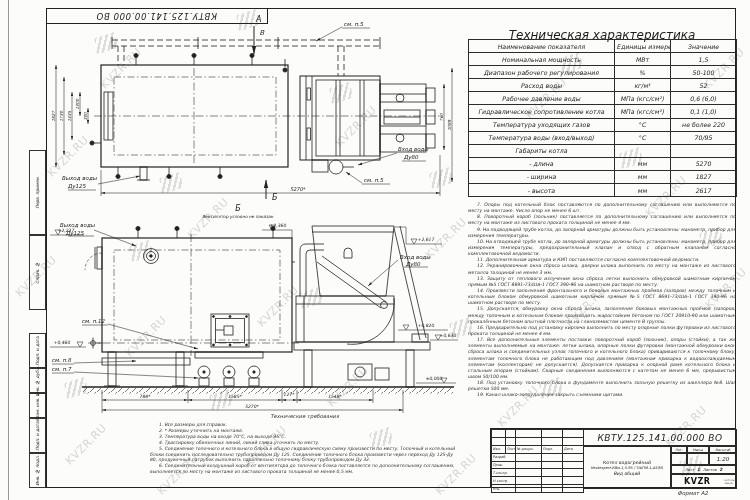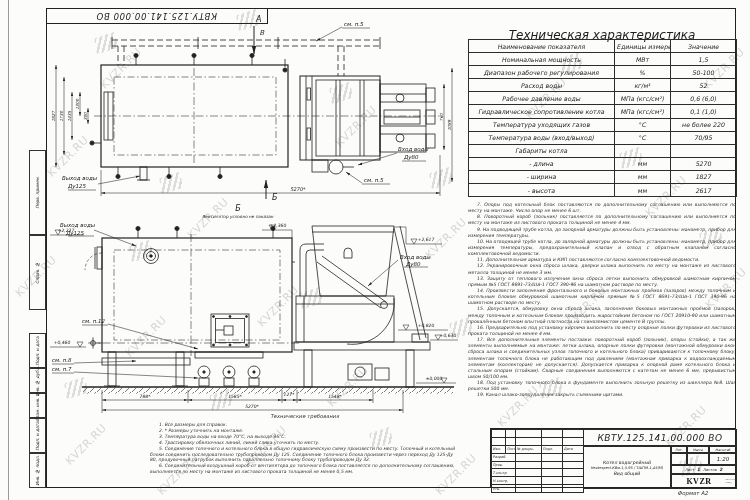--- a/index.html
+++ b/index.html
@@ -43,21 +43,21 @@
   .tb-name .l2{font-size:3.6px;margin:1px 0;}
   .tb-name .l3{font-size:4.6px;}
   .lit-h{left:180px;top:17px;width:16px;height:7px;font-size:3.2px;}
   .mass-h{left:196px;top:17px;width:22px;height:7px;font-size:3.2px;}
   .scale-h{left:218px;top:17px;width:28px;height:7px;font-size:3.2px;}
   .lit-v{left:180px;top:24px;width:16px;height:12px;font-size:4.5px;}
   .mass-v{left:196px;top:24px;width:22px;height:12px;font-size:4.5px;}
   .scale-v{left:218px;top:24px;width:28px;height:12px;font-size:5.5px;}
   .sheets{left:180px;top:36px;width:66px;height:9px;font-size:3.6px;gap:3px;}
   .sheets b{font-size:4.4px;font-weight:bold;}
-  .logo-cell{left:180px;top:45px;width:66px;height:15px;gap:14px;font-family:Liberation Serif, serif;}
+  .logo-cell{left:180px;top:45px;width:66px;height:15px;gap:14px;}
   .logo-mark{width:13px;height:10px;border:0.8px solid #111;background:repeating-linear-gradient(115deg,#111 0 2px,#fff 2px 3.2px);}
   .logo-word{font-size:8px;font-weight:bold;font-style:normal;letter-spacing:.5px;color:#111;}
   .logo-cap{font-size:2.7px;color:#555;line-height:1.1;font-style:normal;}
   .format-note{position:absolute;left:650px;top:490px;width:86px;text-align:center;font-size:5.4px;font-style:italic;color:#333;}
   svg text{font-family:"DejaVu Sans",sans-serif;}
 </style>
 </head>
 <body>
 
 <div class="sheet">

